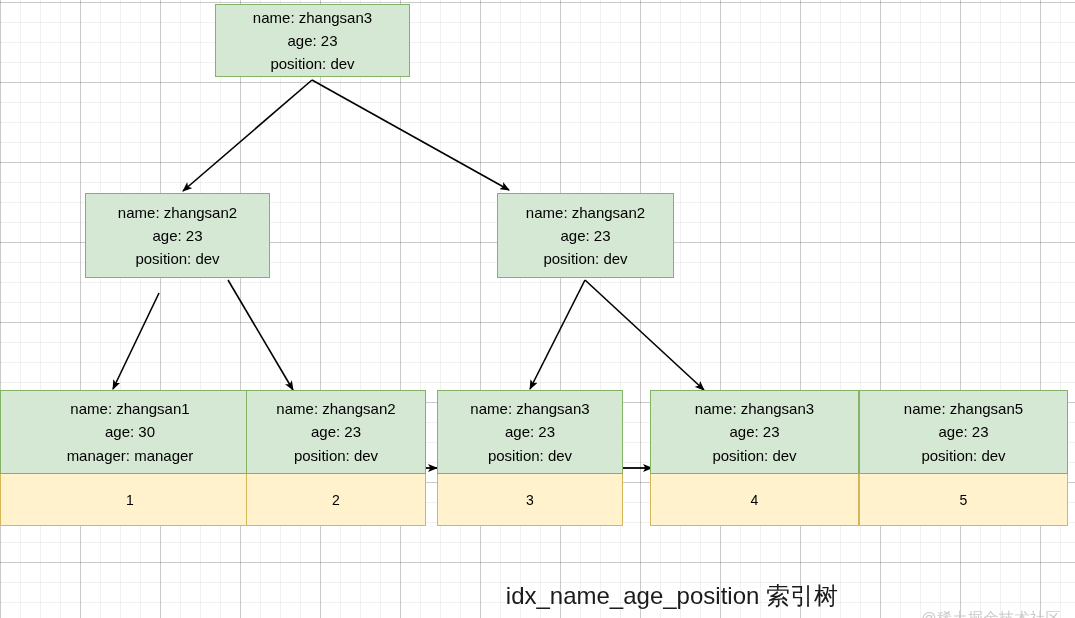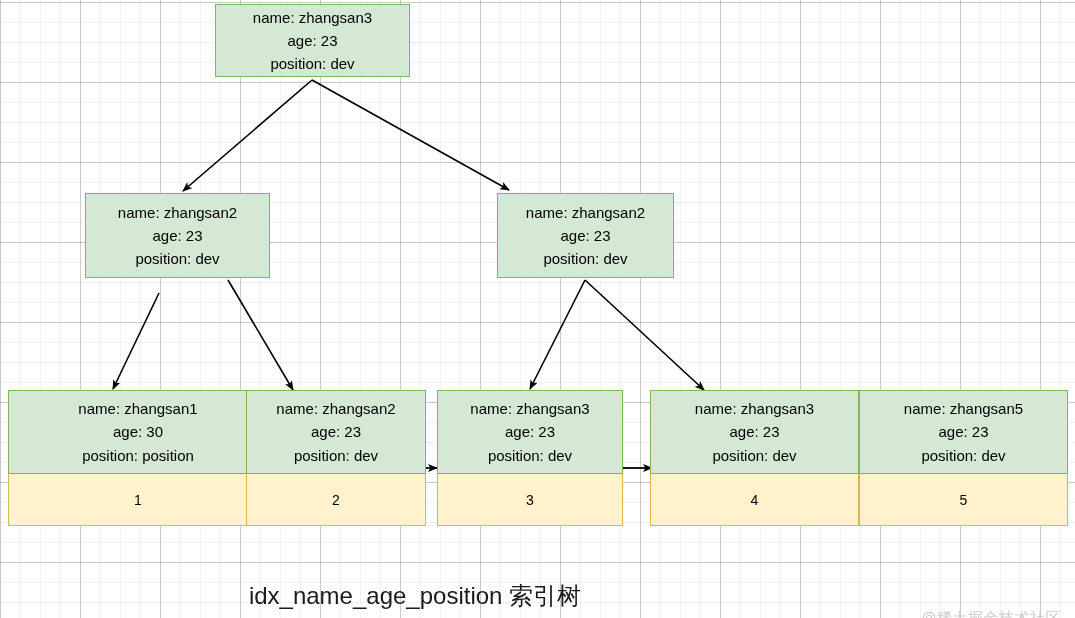--- a/index.html
+++ b/index.html
@@ -88,24 +88,24 @@
   }
   .leaf-pair .leaf-top + .leaf-top,
   .pair-col + .pair-col .leaf-top,
   .pair-col + .pair-col .leaf-bottom {
     border-left: 1px solid;
   }
   .pair-col + .pair-col .leaf-top { border-left-color: #82b366; text-align: right; }
   .pair-col + .pair-col .leaf-bottom { border-left-color: #d6b656; }
   .caption {
     position: absolute;
-    left: 0;
+    left: 8px;
     top: 580px;
     width: 830px;
-    text-align: center;
+    text-align: right;
     font-size: 24px;
     color: #1b1b1b;
     font-family: "Liberation Sans", sans-serif;
   }
   .watermark {
     position: absolute;
     right: 14px;
     top: 572px;
     font-size: 15px;
     color: #c9c9c9;
@@ -154,25 +154,25 @@
     <span class="line">age: 23</span>
     <span class="line">position: dev</span>
   </div>
 
   <div class="node" style="left:497px; top:193px; width:177px; height:85px;">
     <span class="line">name: zhangsan2</span>
     <span class="line">age: 23</span>
     <span class="line">position: dev</span>
   </div>
 
-  <div class="leaf-group" style="left:8px; top:390px; width:260px;border-radius:6px;">
+  <div class="leaf-group" style="left:0; top:390px; width:260px;border-radius:6px;">
     <div class="leaf-top">
       <span class="line">name: zhangsan1</span>
       <span class="line">age: 30</span>
-      <span class="line">position: position</span>
+      <span class="line">manager: manager</span>
     </div>
     <div class="leaf-bottom">1</div>
   </div>
 
   <div class="leaf-group" style="left:246px; top:390px; width:180px;">
     <div class="leaf-top">
       <span class="line">name: zhangsan2</span>
       <span class="line">age: 23</span>
       <span class="line">position: dev</span>
     </div>

